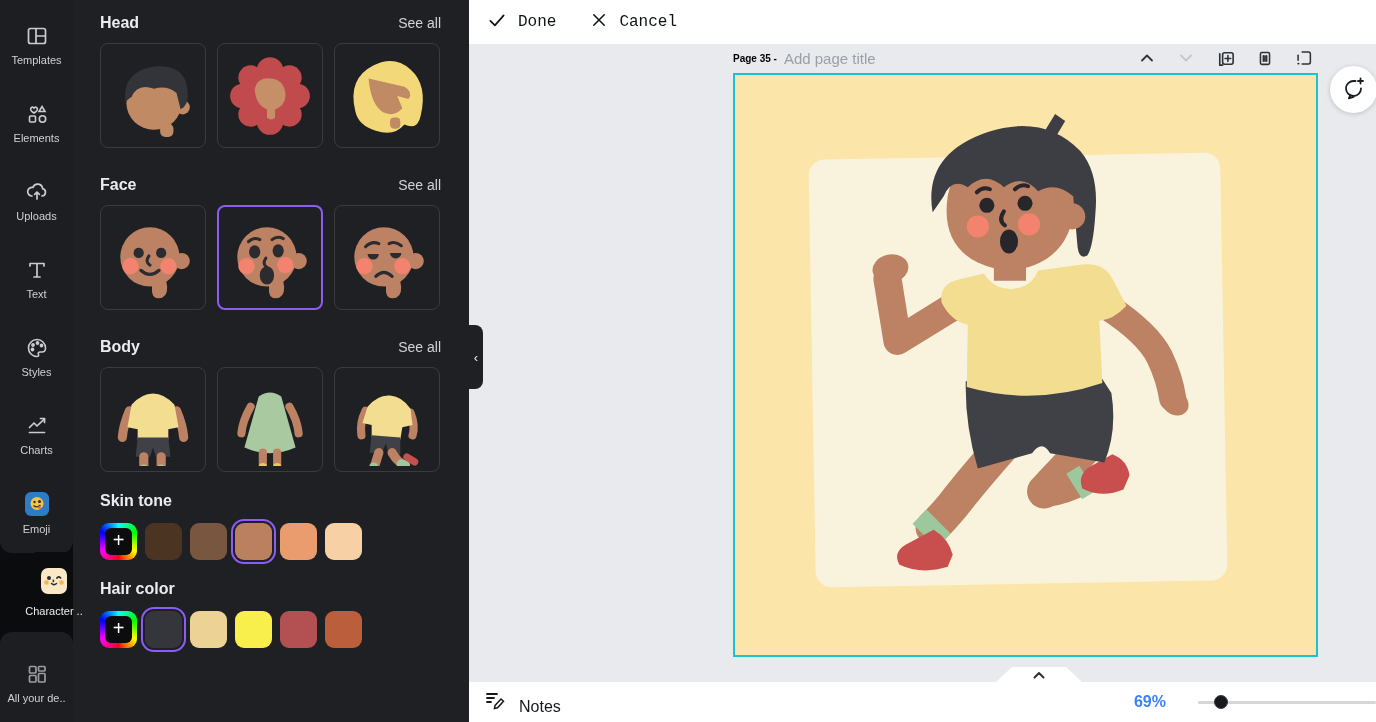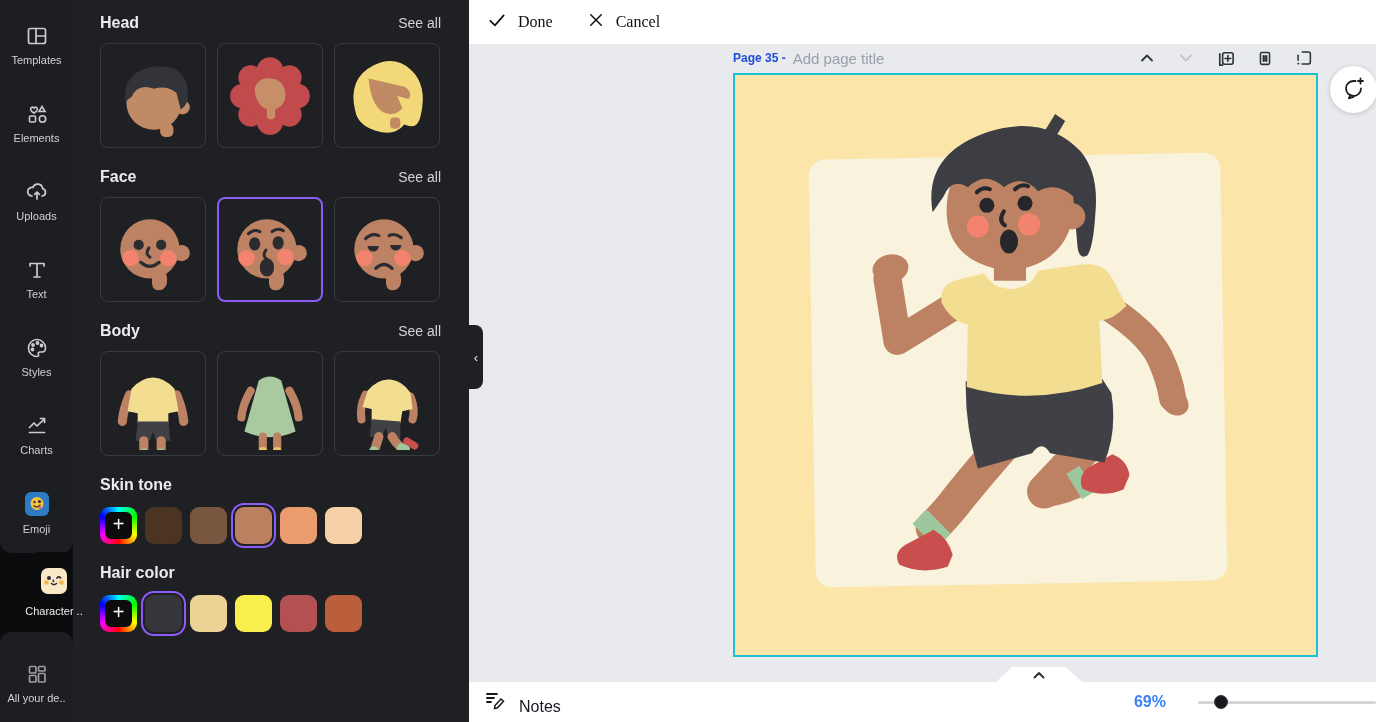--- a/index.html
+++ b/index.html
@@ -28,45 +28,45 @@
   .panel { position:absolute; left:73px; top:0; width:396px; height:722px;
     background:#1f2023; z-index:4; padding:14px 28px 0 27px; }
   .sec-head { display:flex; justify-content:space-between; align-items:baseline; }
   .sec-title { font-size:16px; font-weight:700; color:#ececee; }
   .see-all { font-size:14px; color:#d2d3d6; cursor:pointer; }
   .thumb-row { display:flex; gap:11px; margin-top:11px; }
   .thumb { width:106px; height:105px; border:1px solid #3a3b3f; border-radius:8px;
     display:flex; align-items:center; justify-content:center; cursor:pointer;
     background:transparent; }
   .thumb.selected { border:2px solid #8b5cf6; }
-  .mt18 { margin-top:20px;gap:36px; } .mt20 { margin-top:20px; }
+  .mt18 { margin-top:28px;gap:36px; } .mt20 { margin-top:20px; }
   .swatch-row { display:flex; gap:8px; margin-top:13px; }
   .swatch { width:37px; height:37px; border-radius:9px; border:none; cursor:pointer; }
   .swatch.selected { box-shadow:0 0 0 2px #1f2023, 0 0 0 4px #8b5cf6; }
   .swatch.add { background:conic-gradient(from 180deg,#f00,#f0f,#00f,#0ff,#0f0,#ff0,#f00);
     display:flex; align-items:center; justify-content:center; }
   .swatch.add .inner { width:27px; height:27px; background:#0c0c0e; border-radius:6px;
     color:#fff; font-size:20px; font-weight:300; line-height:25px; text-align:center; }
 
   
   .handle { position:absolute; left:469px; top:325px; width:14px; height:64px;
     background:#1f2023; border-radius:0 8px 8px 0; z-index:6; display:flex;
     align-items:center; justify-content:center; cursor:pointer; color:#e8e8ea;
     font-size:13px; }
 
   
   .workspace { position:absolute; left:469px; top:0; right:0; bottom:0; }
   .topbar { position:absolute; left:0; right:0; top:0; height:44px; background:#fff;
     display:flex; align-items:center; gap:34px; padding-left:18px; z-index:3; }
   .tb-btn { display:flex; align-items:center; gap:11px; font-size:16px; color:#0d1217;
-    background:none; border:none; cursor:pointer; font-family:Liberation Serif, serif; }
+    background:none; border:none; cursor:pointer; font-family:Liberation Mono, monospace; }
 
   .page-header { position:absolute; left:0; right:0; top:44px; height:28px;
     display:flex; align-items:center; }
-  .ph-title { margin-left:264px; font-size:12px; font-weight:700; color:#1d4ed8; }
+  .ph-title { margin-left:264px; font-size:10px; font-weight:700; color:#000000; }
   .ph-placeholder { margin-left:7px; font-size:15px; color:#9aa0a9; cursor:text; }
   .ph-icons { position:absolute; right:62px; top:0; height:28px; display:flex;
     align-items:center; gap:19px; }
   .icon-btn { background:none; border:none; cursor:pointer; display:flex;
     align-items:center; justify-content:center; padding:0; }
 
   .canvas-page { position:absolute; left:264px; top:73px; width:585px; height:584px;
     background:#fbe5a8; border:2px solid #1bc3d2; }
   .canvas-page svg { position:absolute; left:45px; top:15px; width:482px; height:550px; }
 

